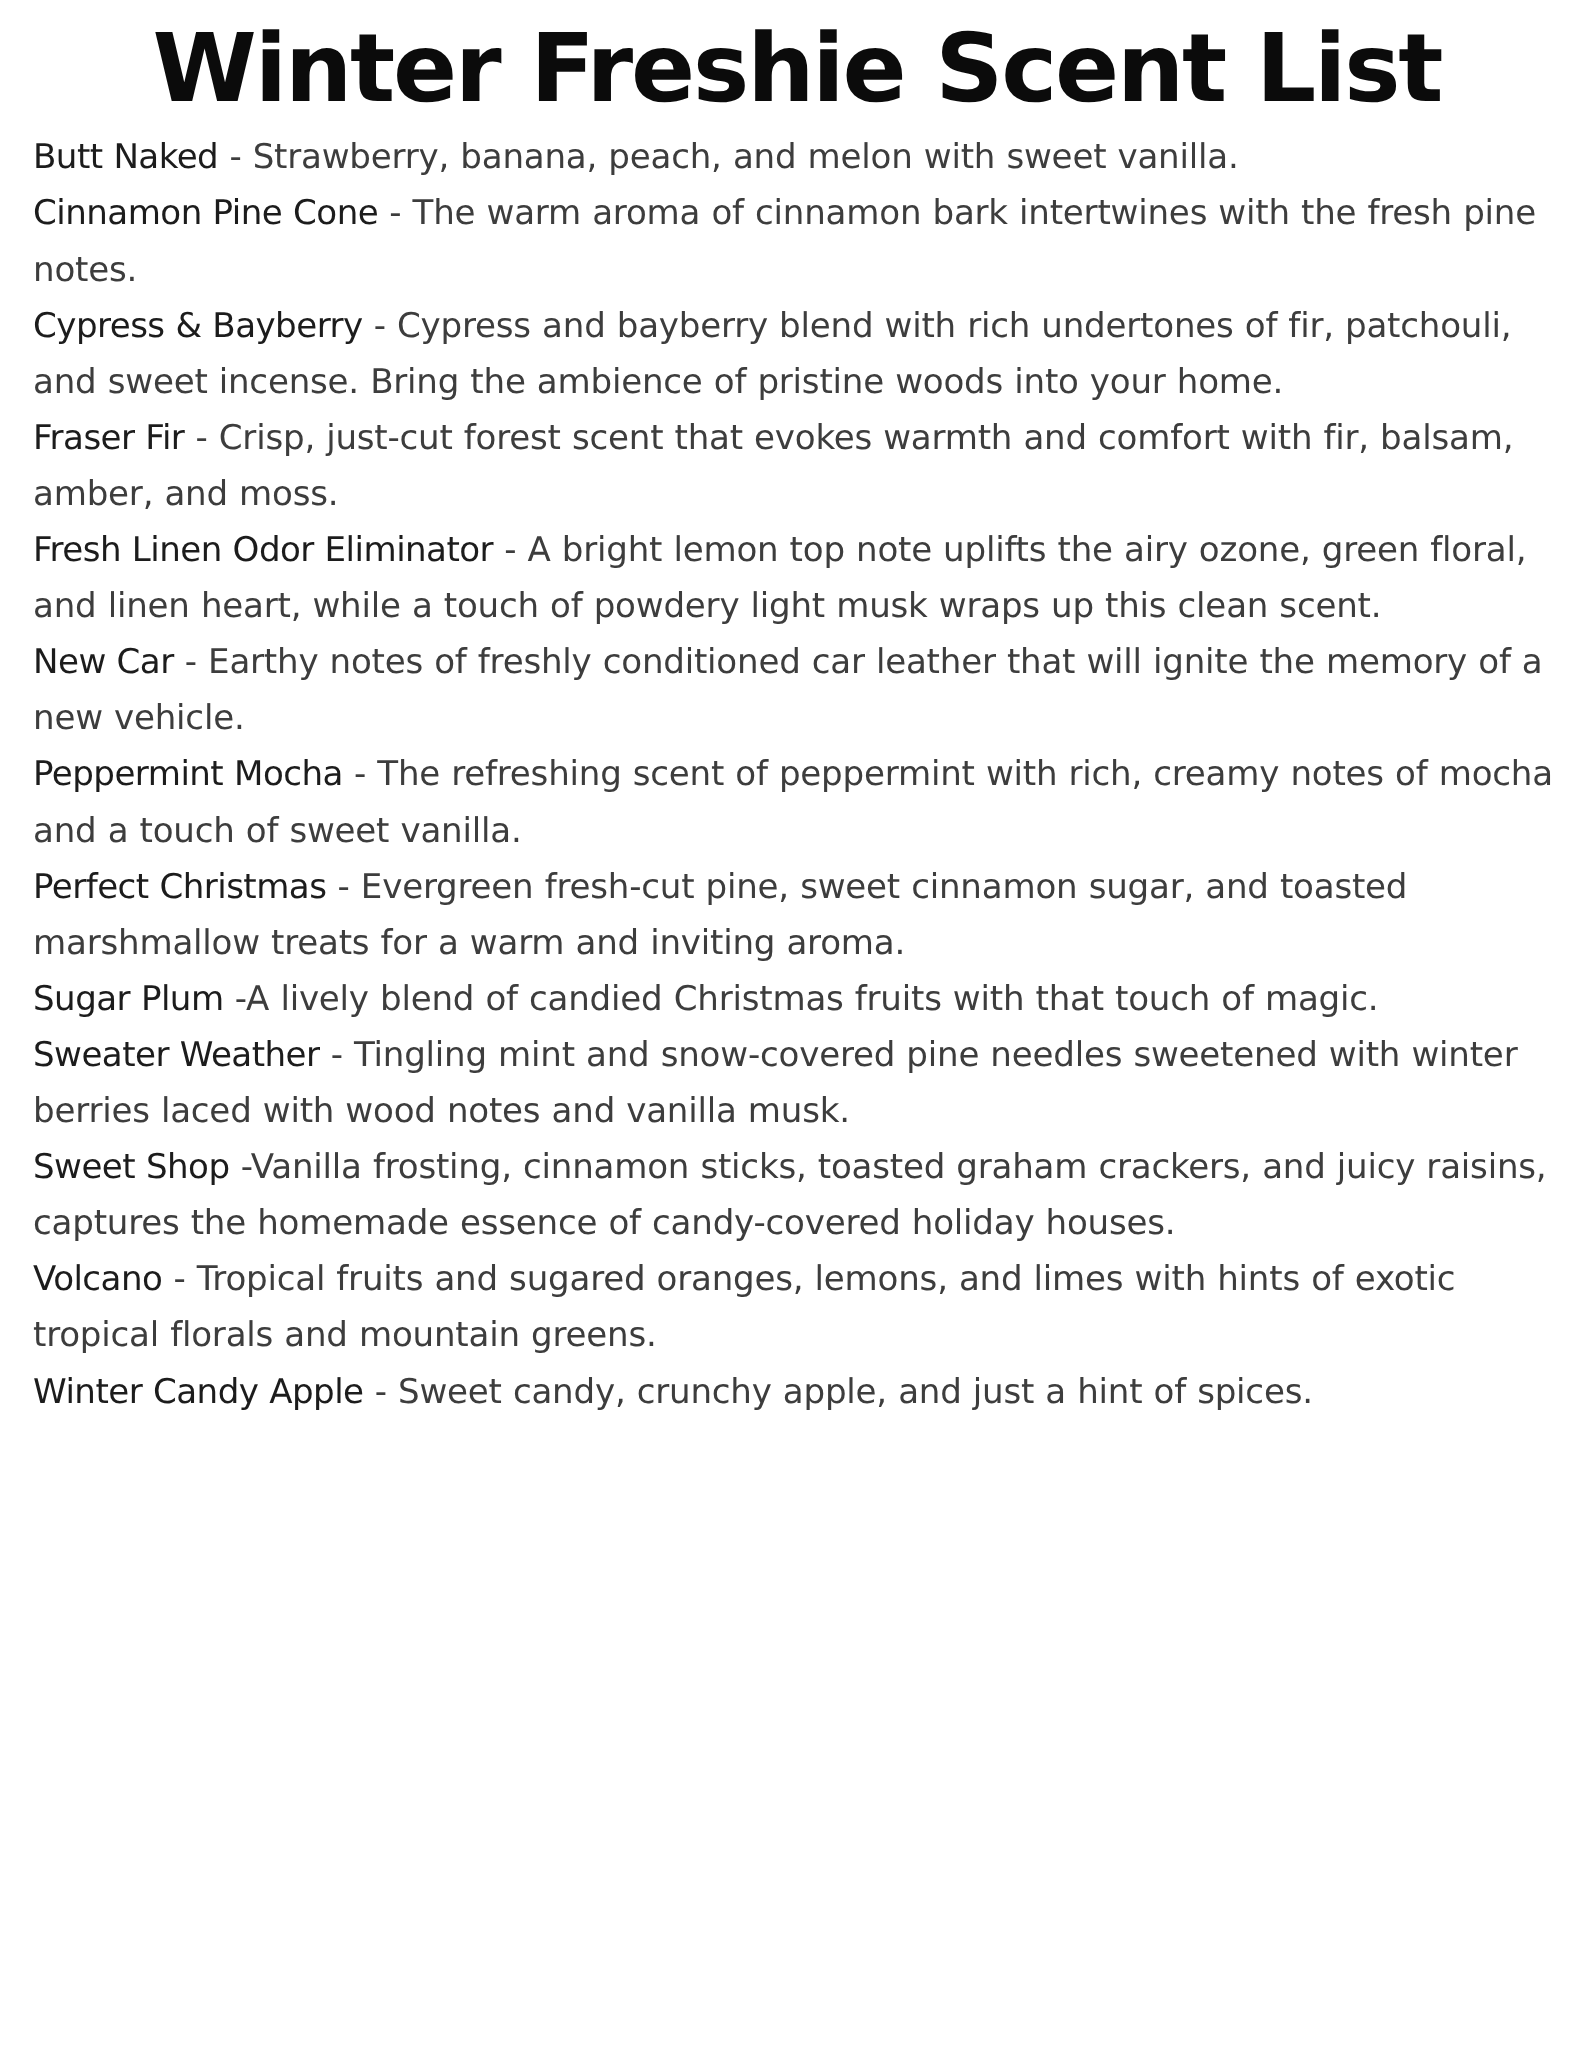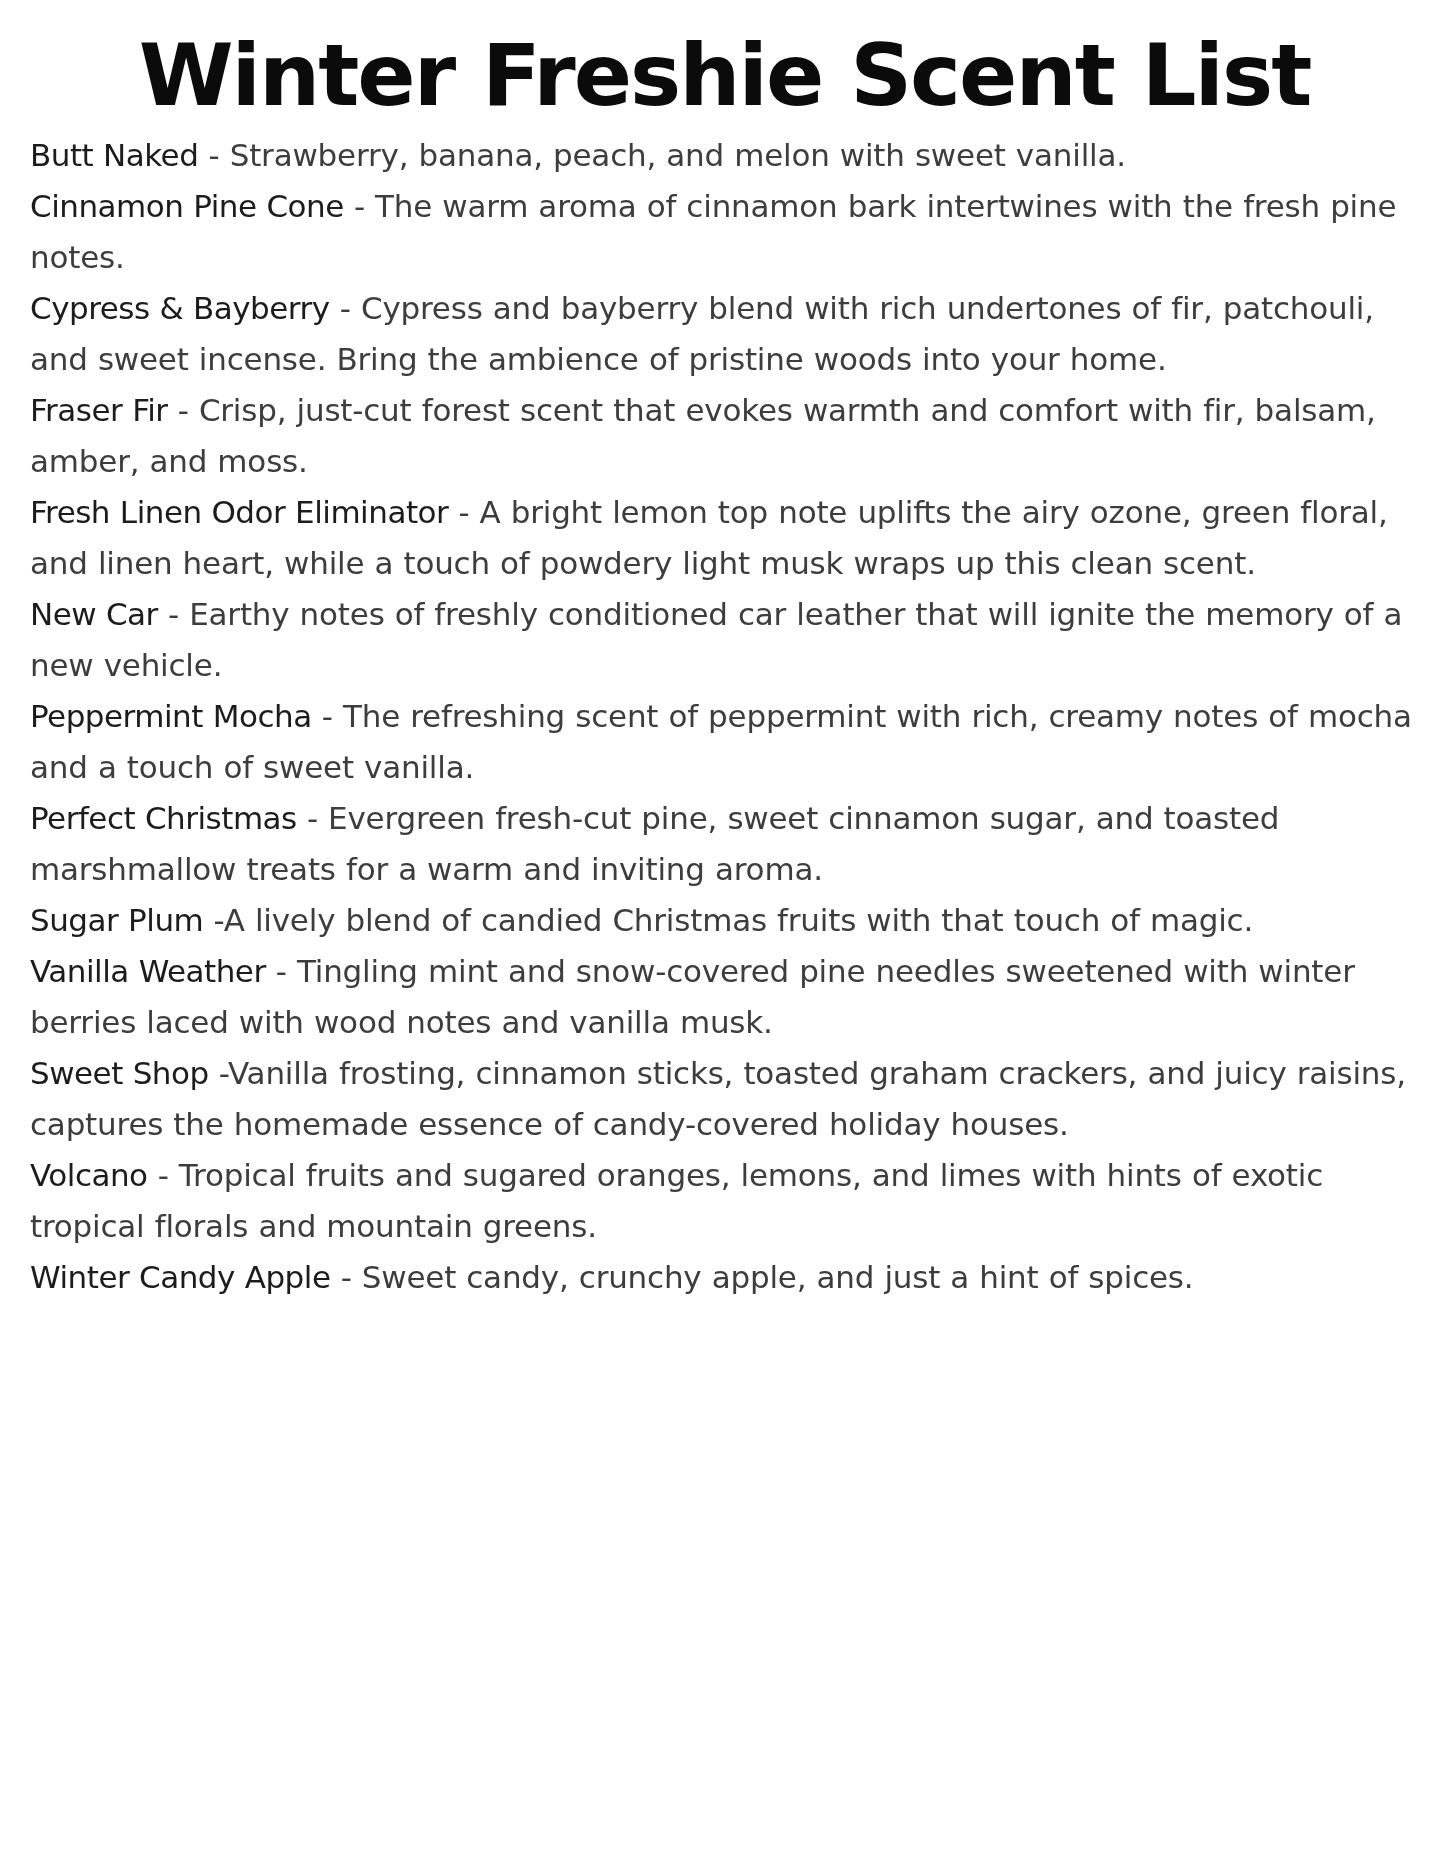--- a/index.html
+++ b/index.html
@@ -10,21 +10,21 @@
   body {
     width: 1445px;
     height: 1871px;
     font-family: "DejaVu Sans", sans-serif;
     overflow: hidden;
   }
   .page {
     box-sizing: border-box;
     width: 1445px;
     height: 1871px;
-    padding: 18px 26px 0 30px;
+    padding: 6px 26px 0 30px;
     background: #ffffff;
   }
   .page-title {
     margin: 14px 0 12px 0;
     text-align: center;
     font-size: 86px;
     line-height: 1.0;
     font-weight: bold;
     letter-spacing: -2px;
     color: #0b0b0b;
@@ -70,21 +70,21 @@
 
   <p class="scent"><b class="scent-name">New Car</b><span class="scent-sep"> - </span><span class="scent-desc">Earthy notes of freshly conditioned car leather that will ignite the memory of a new vehicle.</span></p>
 
   <p class="scent"><b class="scent-name">Peppermint Mocha</b><span class="scent-sep"> - </span><span class="scent-desc">The refreshing scent of peppermint with rich, creamy notes of mocha and a touch of sweet vanilla.</span></p>
 
   <p class="scent"><b class="scent-name">Perfect Christmas</b><span class="scent-sep"> - </span><span class="scent-desc">Evergreen fresh-cut pine, sweet cinnamon sugar, and toasted marshmallow treats for a warm and inviting aroma.</span></p>
 
 
   <p class="scent"><b class="scent-name">Sugar Plum</b><span class="scent-sep"> -</span><span class="scent-desc">A lively blend of candied Christmas fruits with that touch of magic.</span></p>
 
-  <p class="scent"><b class="scent-name">Vanilla Weather</b><span class="scent-sep"> - </span><span class="scent-desc">Tingling mint and snow-covered pine needles sweetened with winter berries laced with wood notes and vanilla musk.</span></p>
+  <p class="scent"><b class="scent-name">Sweater Weather</b><span class="scent-sep"> - </span><span class="scent-desc">Tingling mint and snow-covered pine needles sweetened with winter berries laced with wood notes and vanilla musk.</span></p>
 
   <p class="scent"><b class="scent-name">Sweet Shop</b><span class="scent-sep"> -</span><span class="scent-desc">Vanilla frosting, cinnamon sticks, toasted graham crackers, and juicy raisins, captures the homemade essence of candy-covered holiday houses.</span></p>
 
   <p class="scent"><b class="scent-name">Volcano</b><span class="scent-sep"> - </span><span class="scent-desc">Tropical fruits and sugared oranges, lemons, and limes with hints of exotic tropical florals and mountain greens.</span></p>
 
   <p class="scent"><b class="scent-name">Winter Candy Apple</b><span class="scent-sep"> - </span><span class="scent-desc">Sweet candy, crunchy apple, and just a hint of spices.</span></p>
 </div>
 </div>
 
 </body></html>

